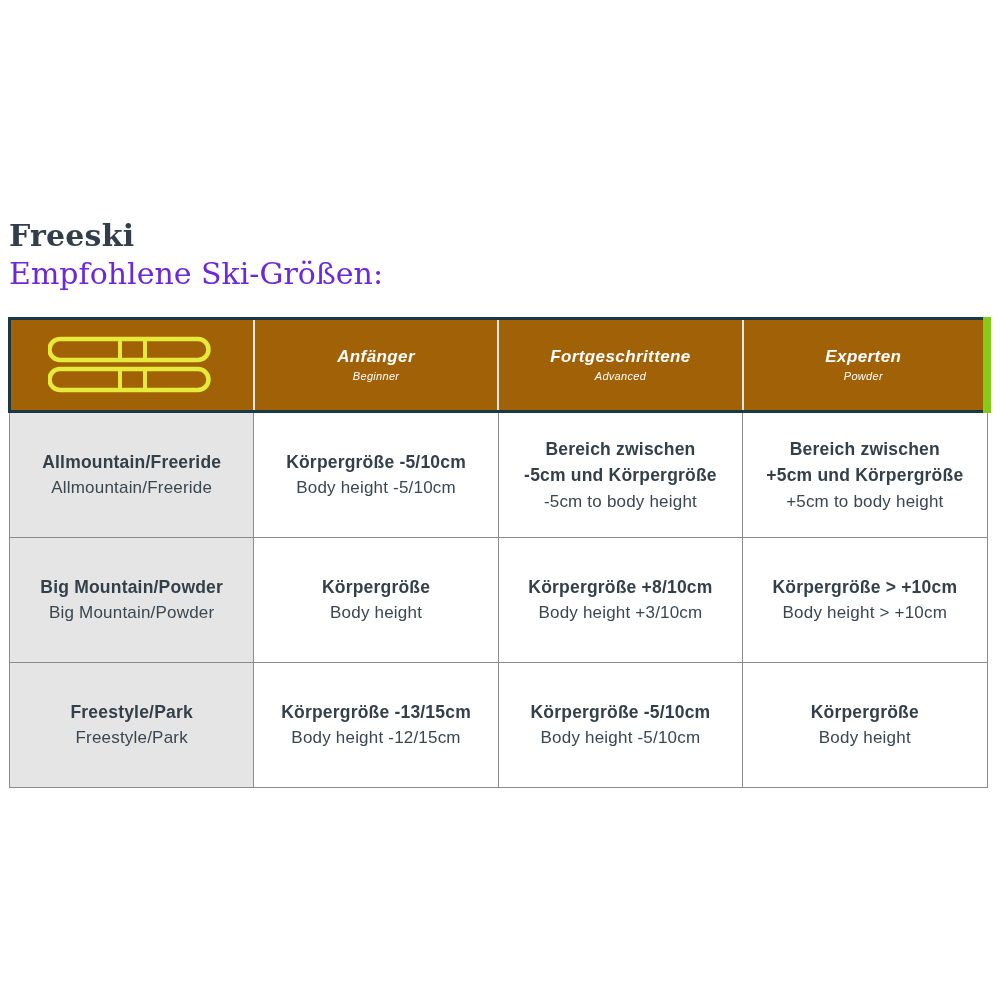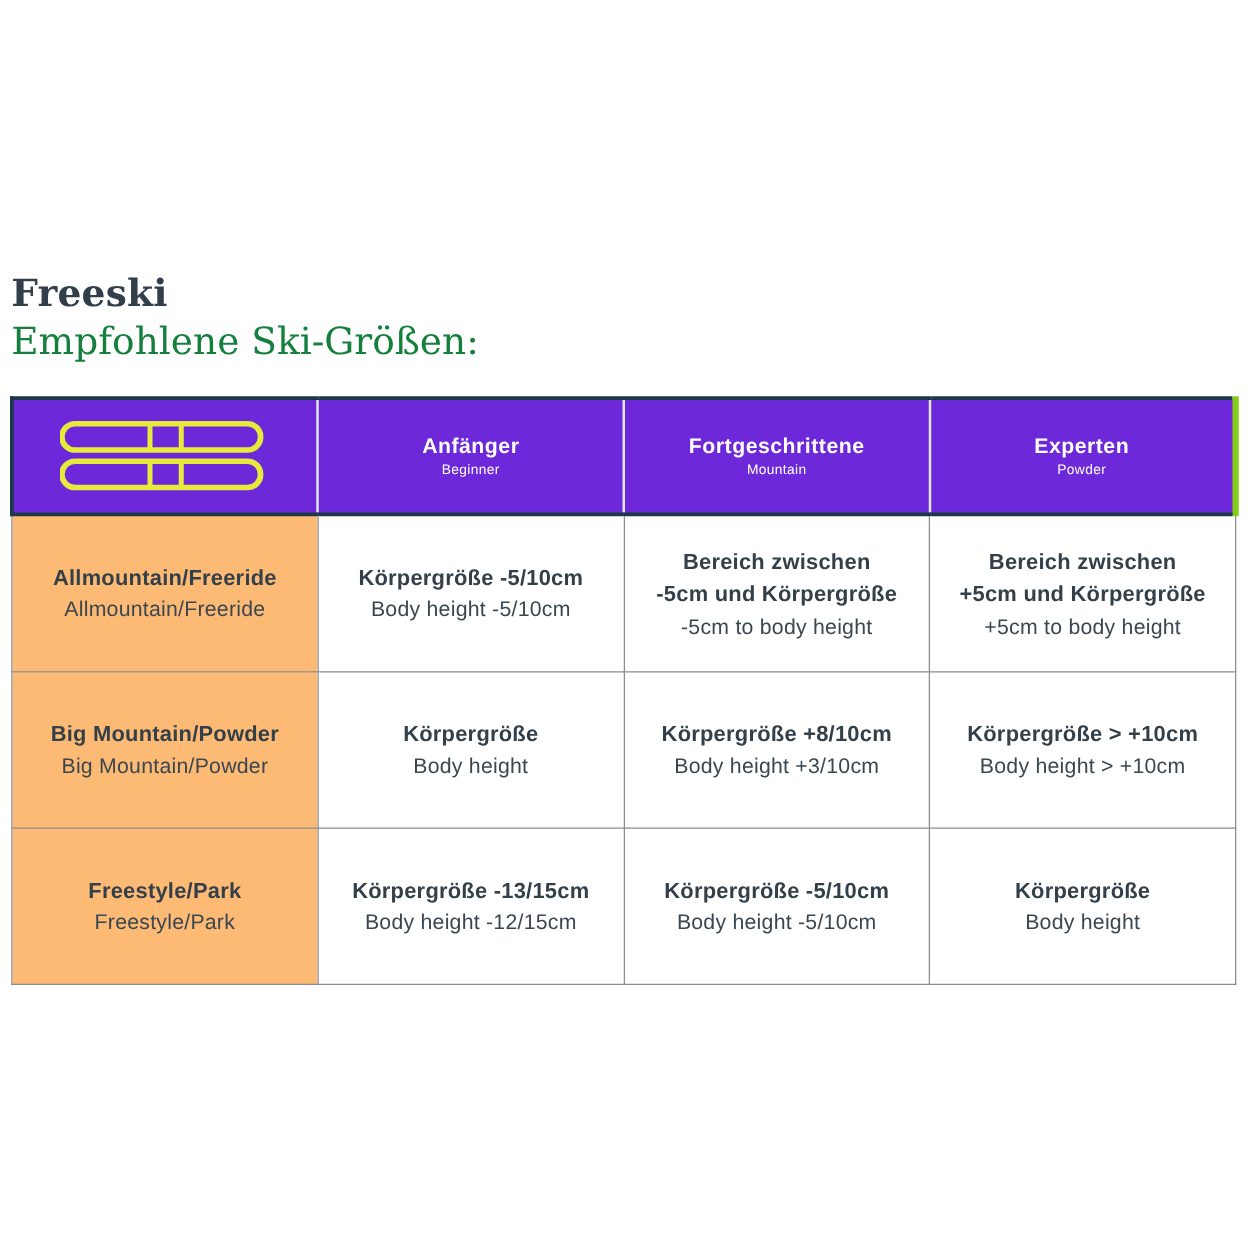--- a/index.html
+++ b/index.html
@@ -23,65 +23,66 @@
     letter-spacing: 0.2px;
   }
   .page-subtitle {
     position: absolute;
     left: 9px;
     top: 256px;
     margin: 0;
     font-family: "DejaVu Serif", serif;
     font-size: 30px;
     font-weight: 400;
-    color: #15803d;
+    color: #6d28d9;
   }
   table.ski-table {
     position: absolute;
     left: 8px;
     top: 317px;
     width: 983px;
     border-collapse: collapse;
     table-layout: fixed;
   }
   table.ski-table col { width: 25%; }
   th, td {
     text-align: center;
     vertical-align: middle;
     padding: 8px 10px;
   }
   tr.header-row th {
-    background: #6d28d9;
+    background: #a16207;
     color: #ffffff;
     height: 74px;
     border-top: 3px solid #1b3945;
     border-bottom: 3px solid #1b3945;
     border-left: 2px solid #e2e6e8;
     border-right: 2px solid #e2e6e8;
+    font-style: italic;
   }
   tr.header-row th:first-child { border-left: 3px solid #1b3945; }
-  tr.header-row th:last-child { border-right: 5px solid #84cc16; }
+  tr.header-row th:last-child { border-right: 8px solid #84cc16; }
   .hdr-de {
     font-size: 17px;
     font-weight: 700;
     letter-spacing: 0.4px;
     line-height: 1.45;
   }
   .hdr-en {
     font-size: 11px;
     font-weight: 400;
     letter-spacing: 0.3px;
     line-height: 1.45;
   }
   tbody td {
     border: 1px solid #8c8c8c;
     height: 108px;
     background: #ffffff;
   }
-  td.category-cell { background: #fdba74; }
+  td.category-cell { background: #e5e5e5; }
   .cell-de {
     font-size: 17.5px;
     font-weight: 700;
     color: #333f49;
     line-height: 1.5;
     white-space: pre-line;
     letter-spacing: 0.2px;
   }
   .cell-en {
     font-size: 17px;
@@ -124,21 +125,21 @@
               <line x1="97" y1="33" x2="97" y2="54" stroke="#e6eb3b" stroke-width="4"></line>
             </svg>
           </div>
         </th>
         <th>
           <div class="hdr-de">Anfänger</div>
           <div class="hdr-en">Beginner</div>
         </th>
         <th>
           <div class="hdr-de">Fortgeschrittene</div>
-          <div class="hdr-en">Mountain</div>
+          <div class="hdr-en">Advanced</div>
         </th>
         <th>
           <div class="hdr-de">Experten</div>
           <div class="hdr-en">Powder</div>
         </th>
       </tr>
     </thead>
     <tbody>
       <tr>
         <td class="category-cell">

